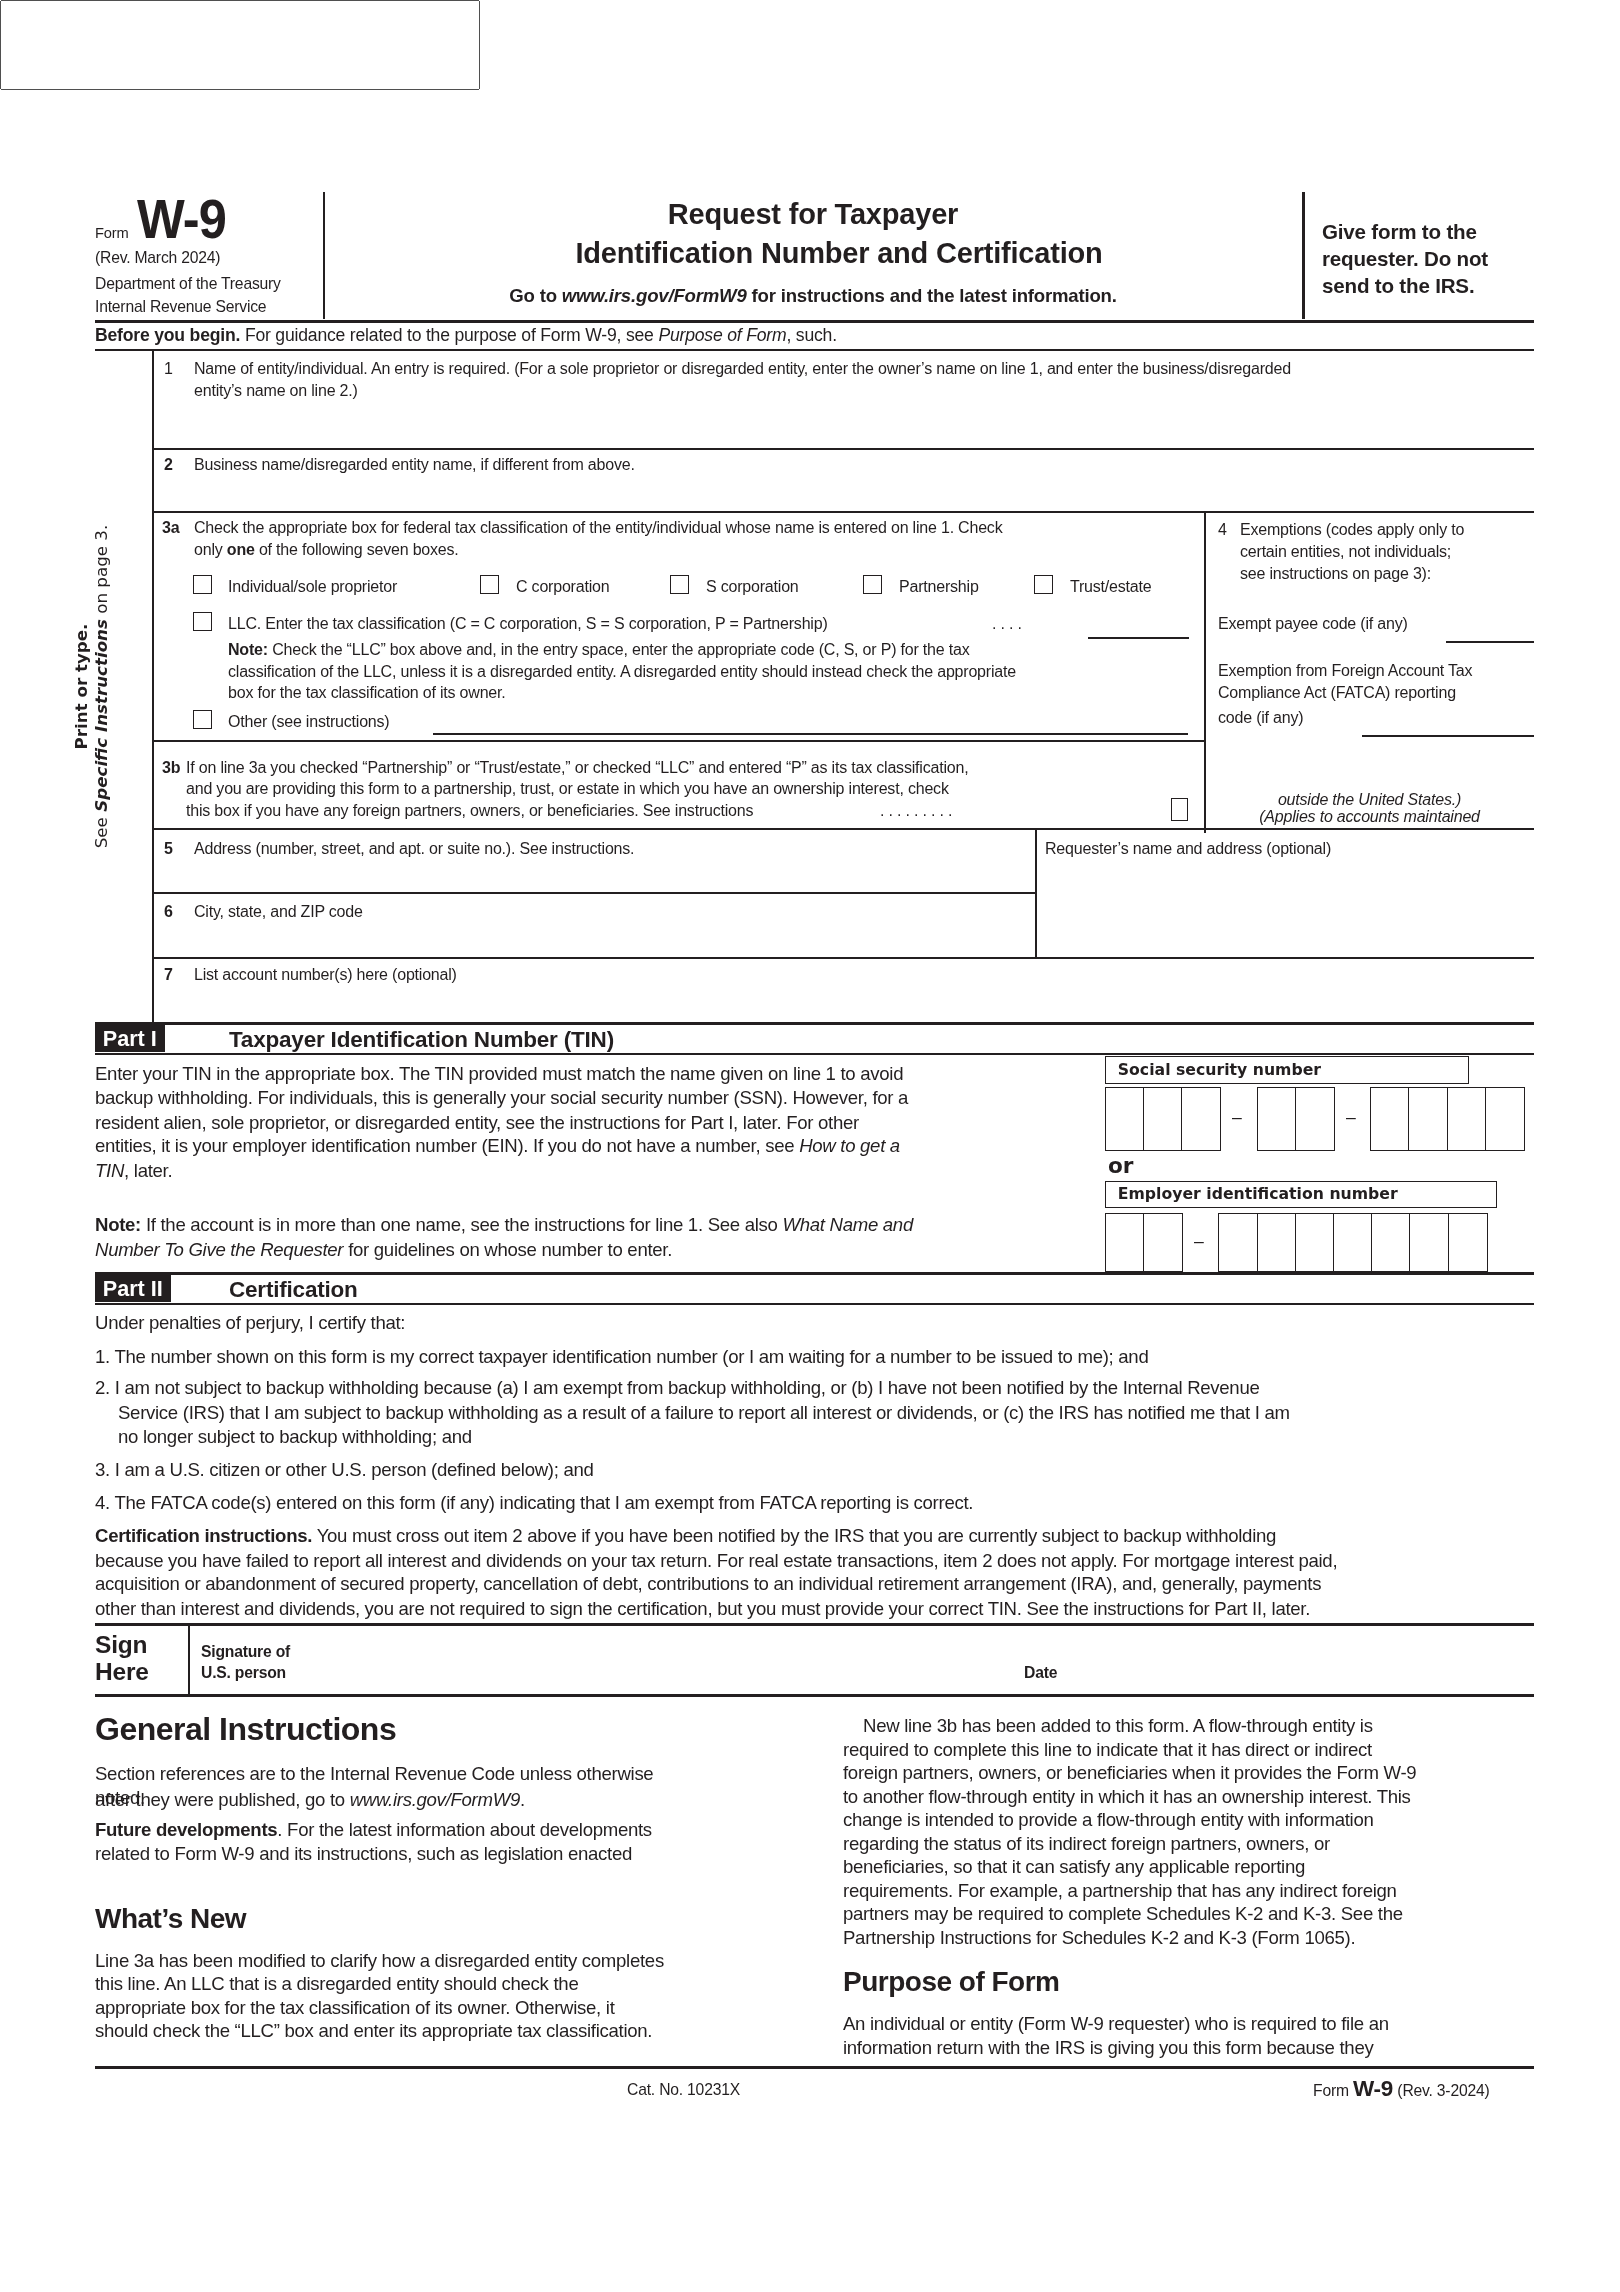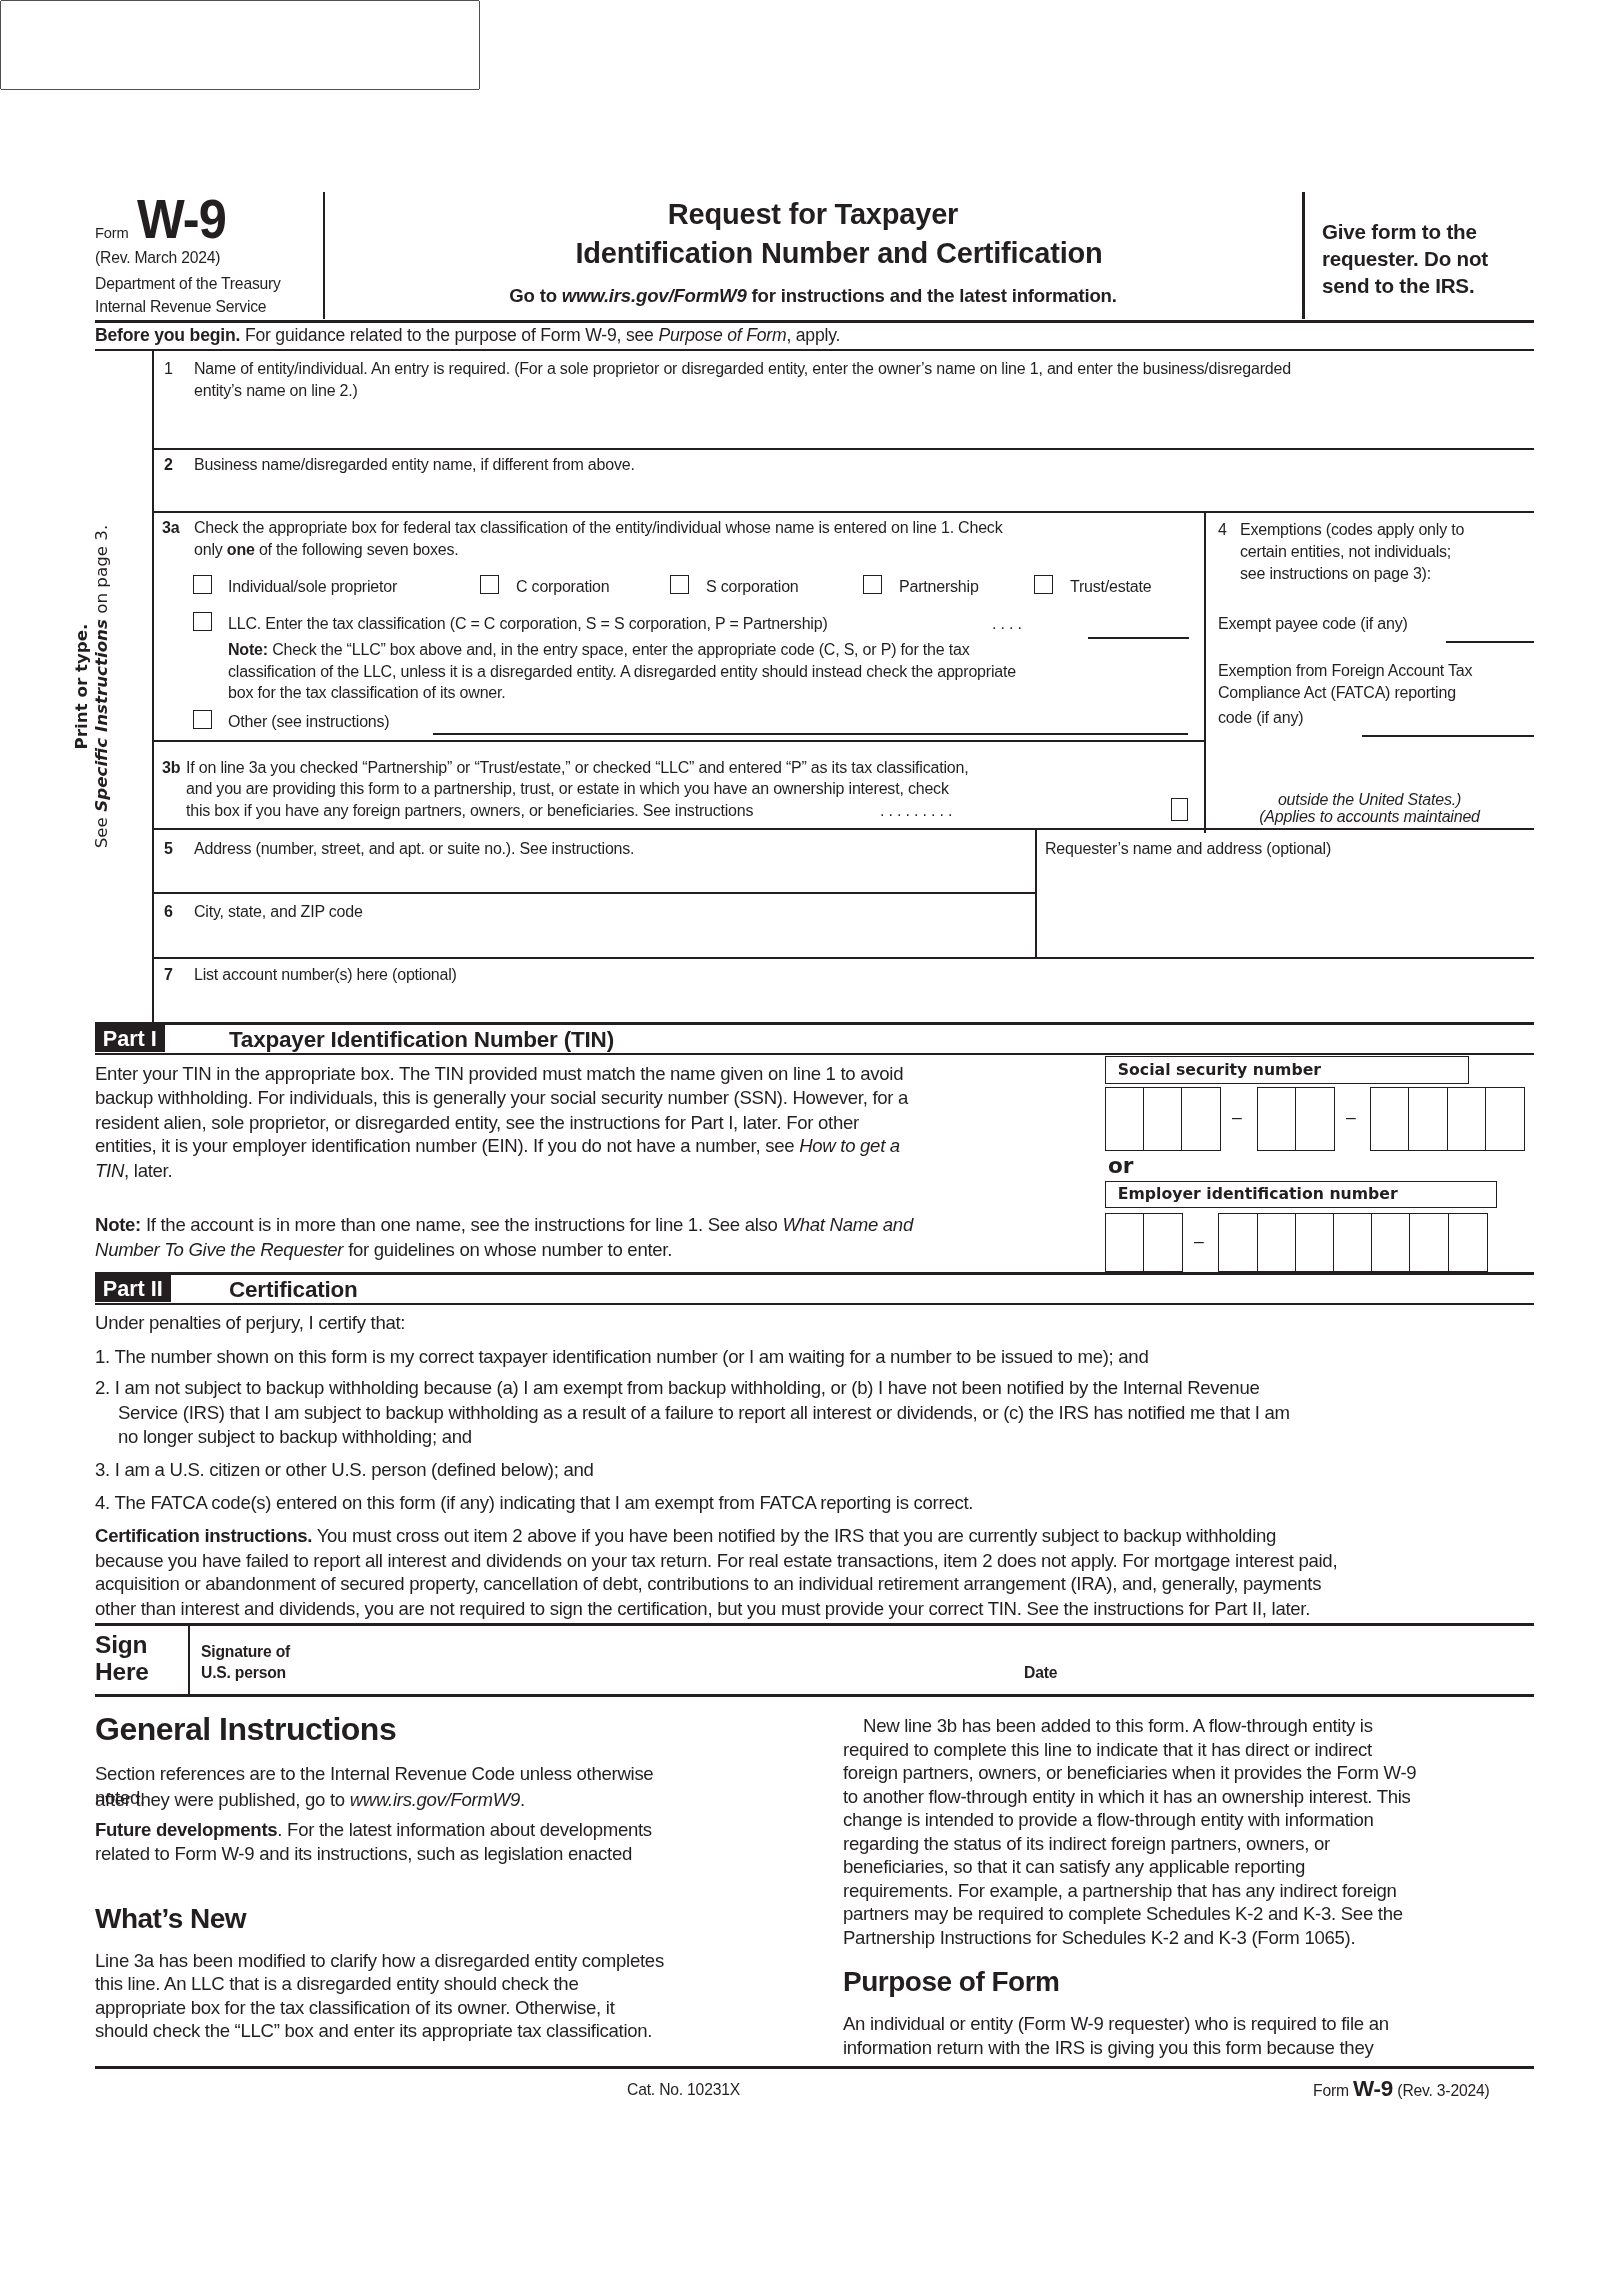--- a/index.html
+++ b/index.html
@@ -37,21 +37,21 @@
 <div class="t b" style="left:323px;width:980px;text-align:center;top:198px;font-size:29px;line-height:33px;">Request for Taxpayer</div>
 <div class="t b" style="left:317px;width:980px;text-align:center;top:237px;font-size:29px;line-height:33px;margin-left:32px;">Identification Number and Certification</div>
 <div class="t b" style="left:323px;width:980px;text-align:center;top:286px;font-size:18.6px;"><span>Go to </span><span class="i">www.irs.gov/FormW9</span><span> for instructions and the latest information.</span></div>
 
 <div class="vline" style="left:1302px;top:192px;width:2.9px;height:127px;"></div>
 <div class="t b" style="left:1322px;top:218px;font-size:20.6px;line-height:27.4px;">Give form to the</div>
 <div class="t b" style="left:1322px;top:245px;font-size:20.6px;line-height:27.4px;">requester. Do not</div>
 <div class="t b" style="left:1322px;top:272px;font-size:20.6px;line-height:27.4px;">send to the IRS.</div>
 
 <div class="hline" style="left:95px;top:320px;width:1439px;height:2.9px;"></div>
-<div class="t" style="left:95px;top:325px;font-size:17.6px;"><span class="b">Before you begin.</span><span> For guidance related to the purpose of Form W-9, see </span><span class="i">Purpose of Form</span><span>, apply.</span></div>
+<div class="t" style="left:95px;top:325px;font-size:17.6px;"><span class="b">Before you begin.</span><span> For guidance related to the purpose of Form W-9, see </span><span class="i">Purpose of Form</span><span>, such.</span></div>
 <div class="hline" style="left:95px;top:349px;width:1439px;height:2px;"></div>
 
 
 <div class="vline" style="left:152px;top:350px;width:2px;height:674px;"></div>
 <div class="abs" style="left:71px;top:863px;transform:rotate(-90deg);transform-origin:left top;white-space:nowrap;font-family:'DejaVu Sans',sans-serif;">
   <div class="b" style="font-size:16.7px;text-align:center;width:353px;">Print or type.</div>
   <div style="font-size:16.7px;text-align:center;width:353px;"><span>See </span><span class="b i">Specific Instructions</span><span> on page 3.</span></div>
 </div>
 
 

